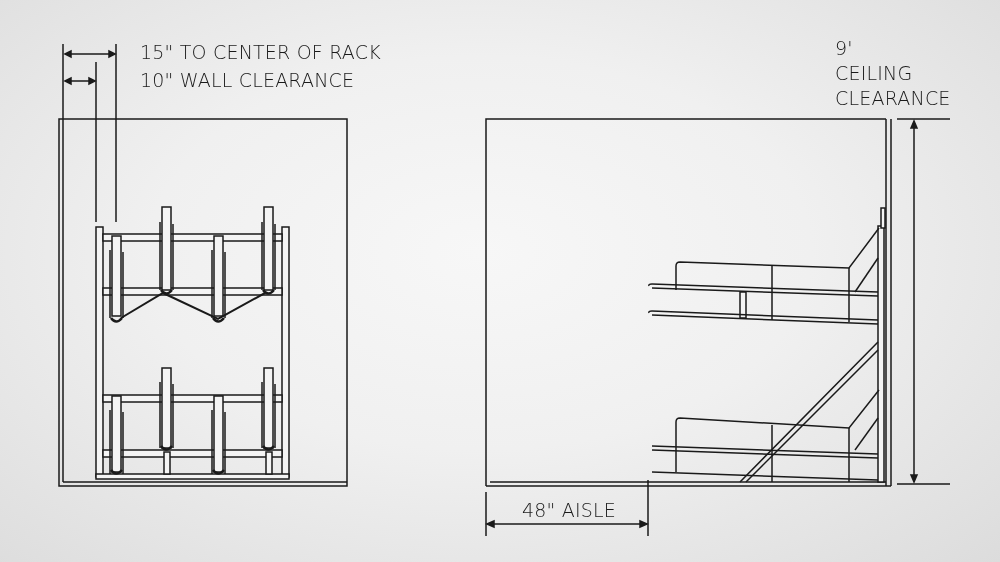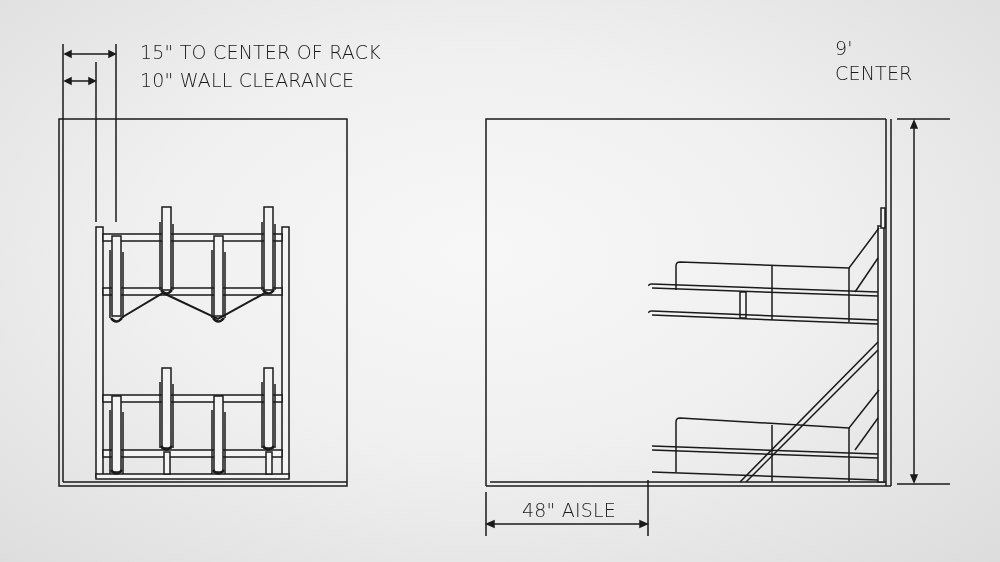--- a/index.html
+++ b/index.html
@@ -132,15 +132,16 @@
       <polygon points="487,524 494,521 494,527" fill="#1a1a1a"></polygon>
       <polygon points="647,524 640,521 640,527" fill="#1a1a1a"></polygon>
     </g>
   </g>
 </svg>
 
 <div class="label" id="lbl-rack">15" TO CENTER OF RACK</div>
 <div class="label" id="lbl-wall">10" WALL CLEARANCE</div>
 <div class="label" id="lbl-ceiling">
   <div>9'</div>
-  <div>CENTER</div>
+  <div>CEILING</div>
+  <div>CLEARANCE</div>
 </div>
 <div class="label" id="lbl-aisle">48" AISLE</div>
 
 </body></html>

